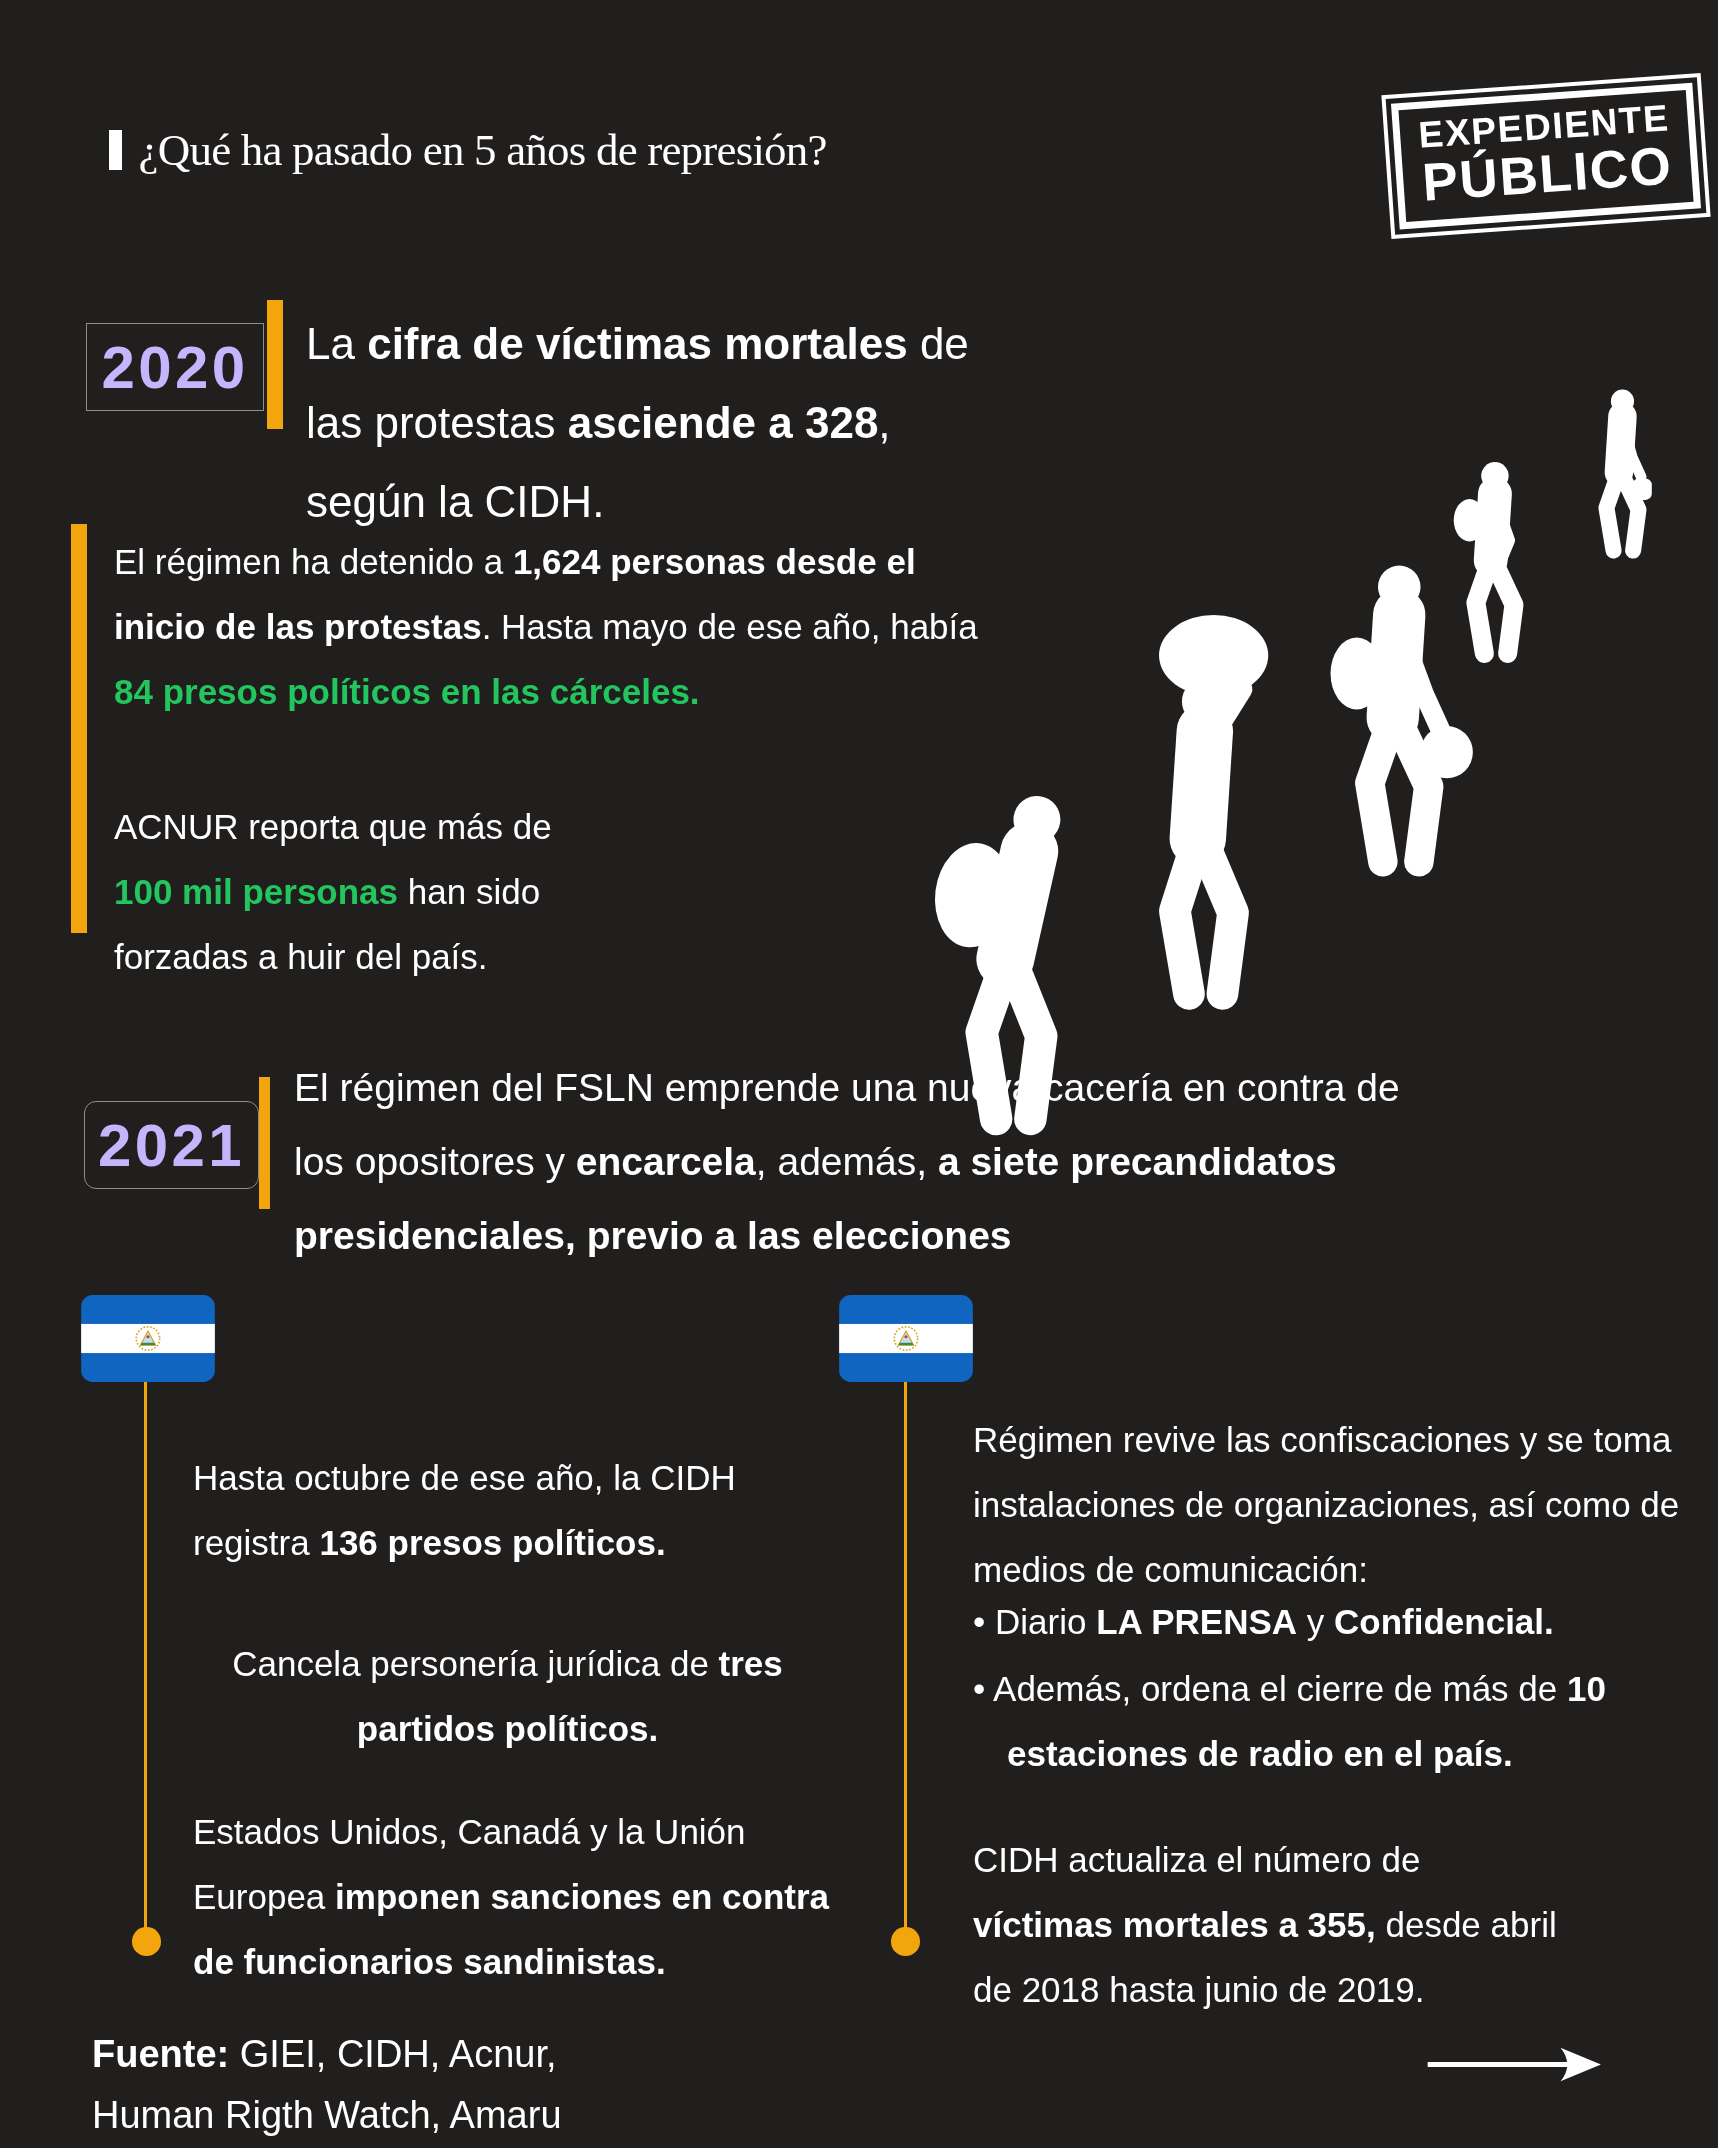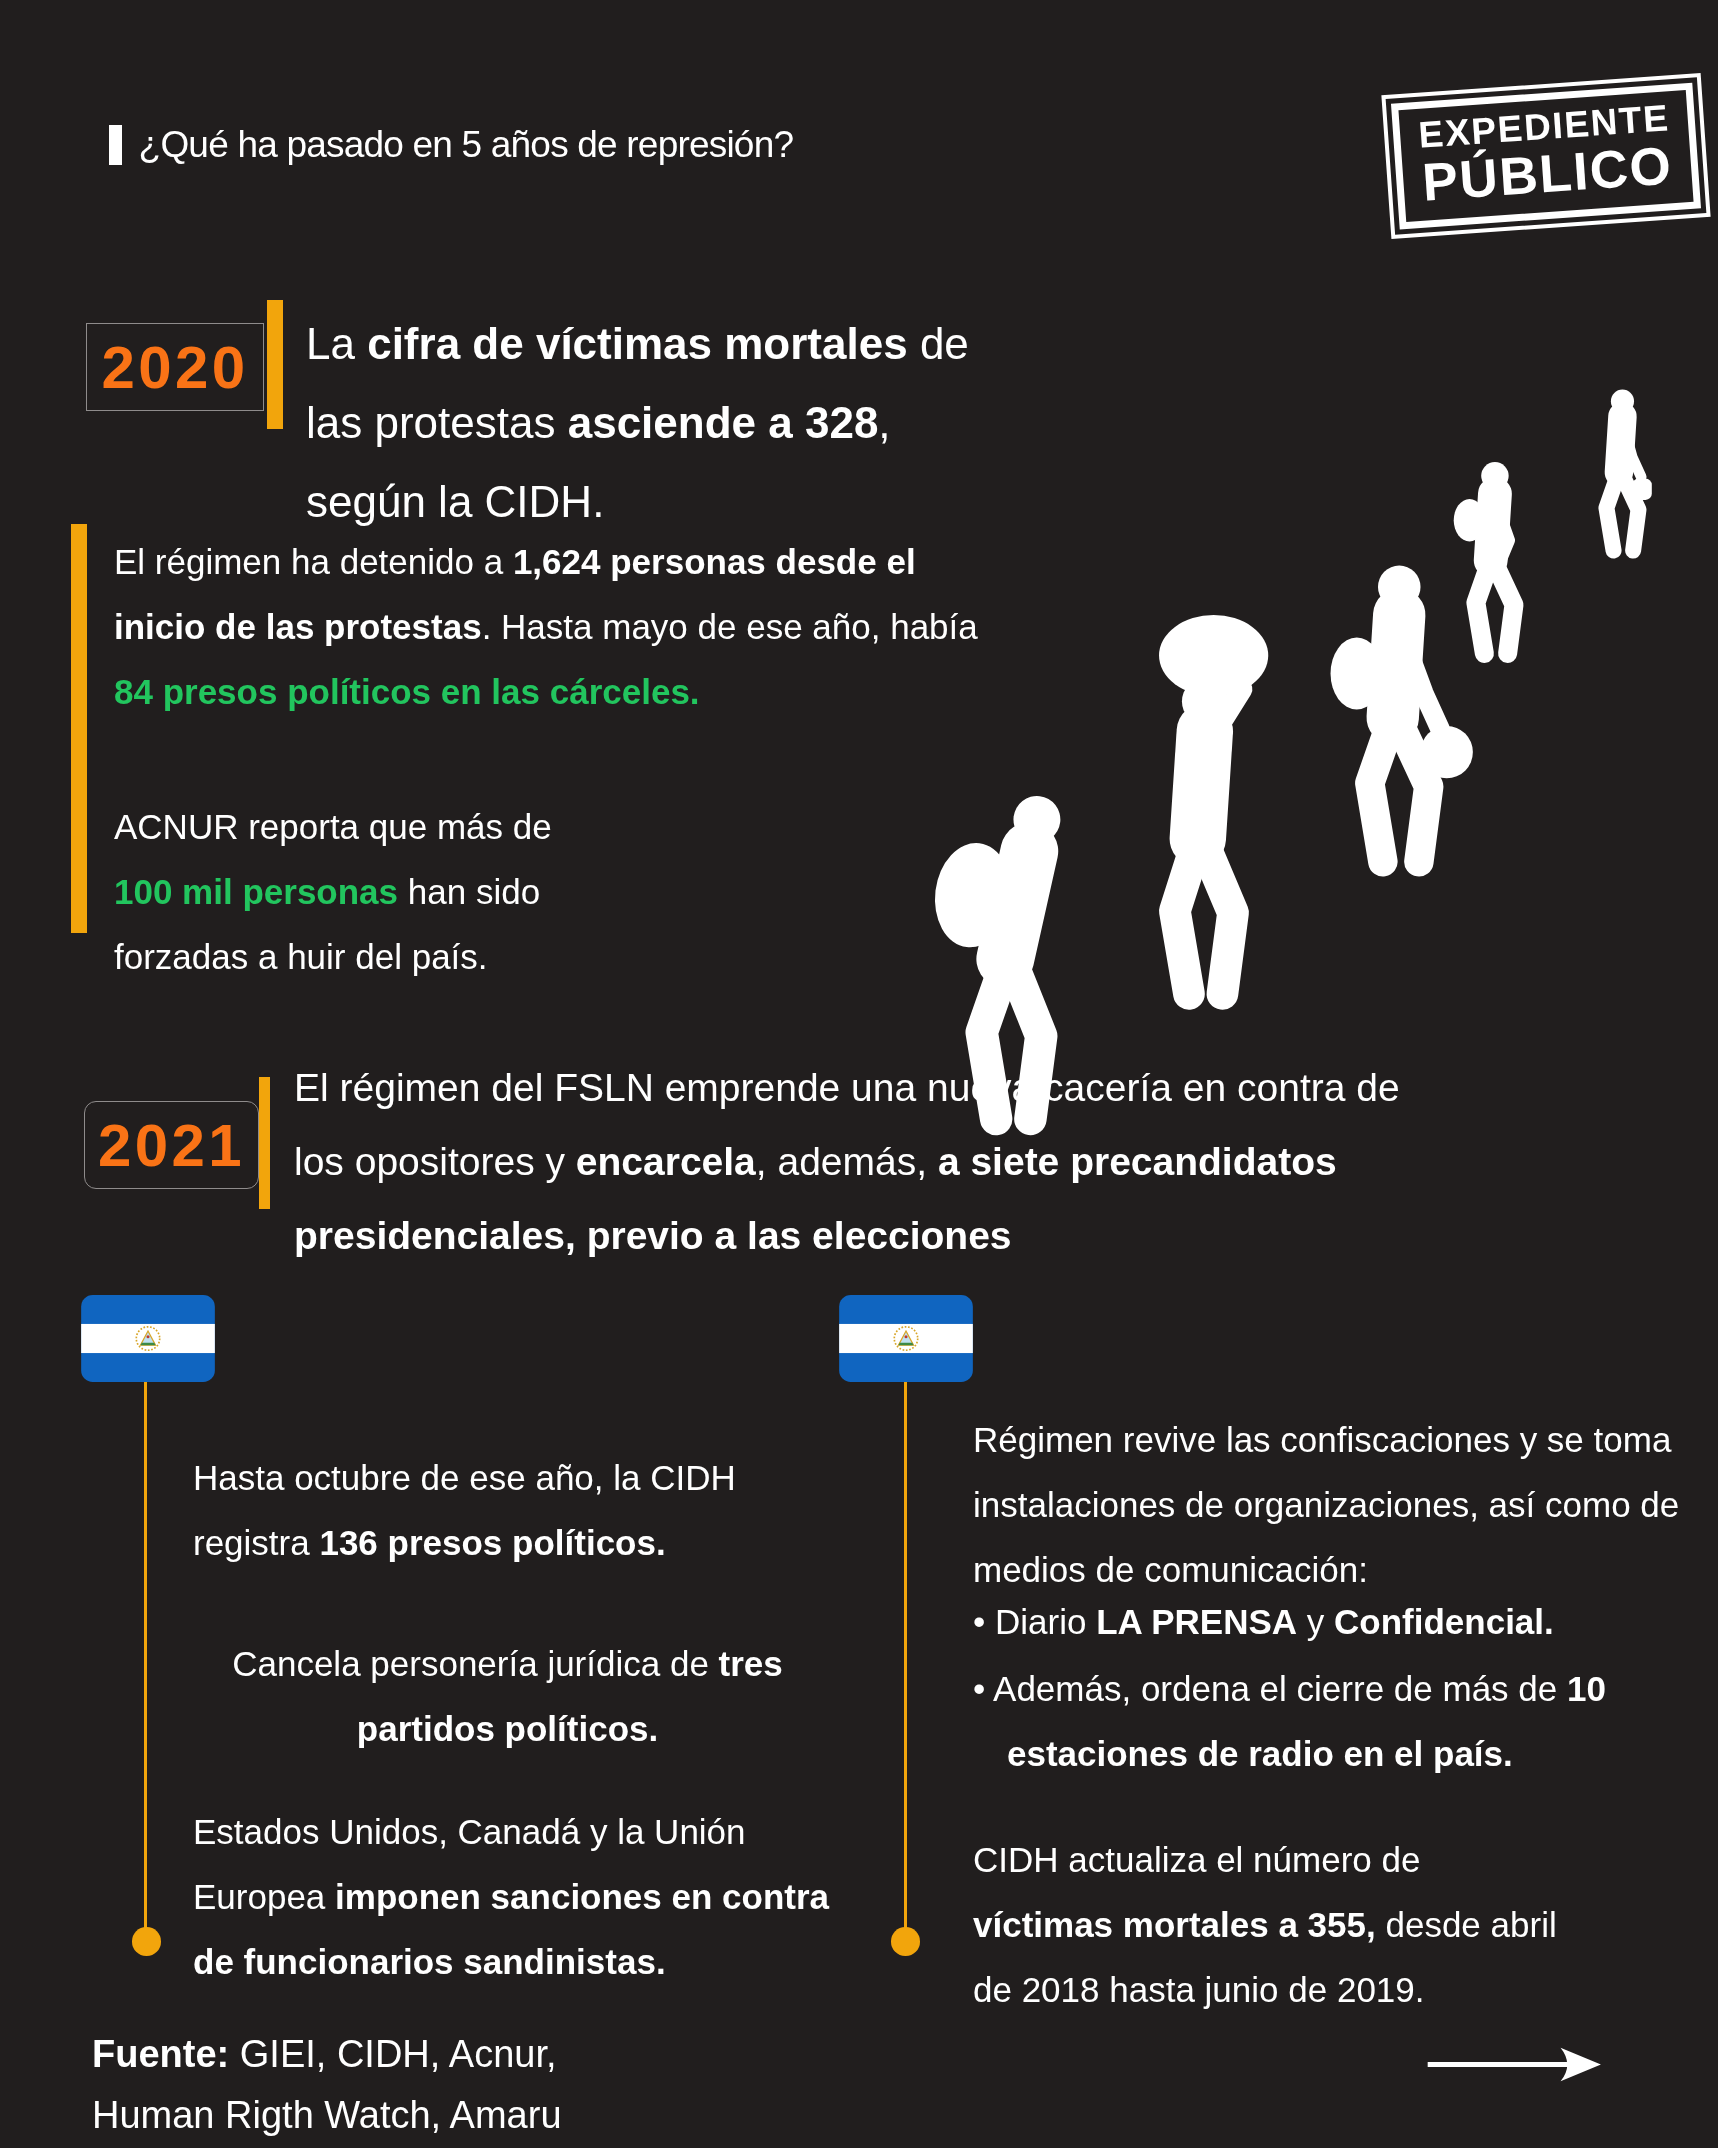--- a/index.html
+++ b/index.html
@@ -9,30 +9,30 @@
     font-family:"Liberation Sans",sans-serif;
     -webkit-font-smoothing:antialiased;
   }
   .abs{position:absolute;}
   b{font-weight:700;}
   .yellow{color:#22c55e;font-weight:700;}
 
   
   .title-row{left:109px;top:124px;display:flex;align-items:center;gap:17px;}
   .title-tick{width:12.6px;height:40px;background:#FFFFFF;}
-  .page-title{font-size:37px;letter-spacing:-0.8px;font-weight:400;white-space:nowrap;}
+  .page-title{font-size:45px;letter-spacing:-0.8px;font-weight:400;white-space:nowrap;font-family:Liberation Serif, serif;}
 
   .stamp{left:1386px;top:84px;transform:rotate(-4deg);border:4.2px solid #FFFFFF;padding:5px;background:transparent;}
   .stamp-inner{border:7.6px solid #FFFFFF;padding:8.4px 18.5px 11.7px 18.5px;text-align:center;}
   .stamp-l1{font-size:37px;font-weight:700;letter-spacing:1.7px;line-height:1.05;}
   .stamp-l2{font-size:53px;font-weight:700;letter-spacing:1.7px;line-height:1.0;}
 
   
   .year-box{border:1.7px solid #8F8C8C;display:flex;align-items:center;justify-content:center;
-            font-weight:700;font-size:60px;letter-spacing:3.4px;color:#f97316;}
+            font-weight:700;font-size:60px;letter-spacing:3.4px;color:#c4b5fd;}
   .yb-2020{left:86px;top:323px;width:176px;height:86px;}
   .yb-2021{left:84px;top:1101px;width:173px;height:86px;border-radius:12px;}
   .accent-bar{background:#F2A50C;}
   .bar-2020{left:267px;top:300px;width:16px;height:129px;}
   .bar-2021{left:259px;top:1077px;width:11px;height:132px;}
   .bar-detained{left:71px;top:524px;width:16px;height:409px;}
 
   
   .p{font-size:35px;line-height:1.85;font-weight:400;}
   .intro-2020{left:306px;top:304px;width:705px;font-size:44px;line-height:1.8;}

